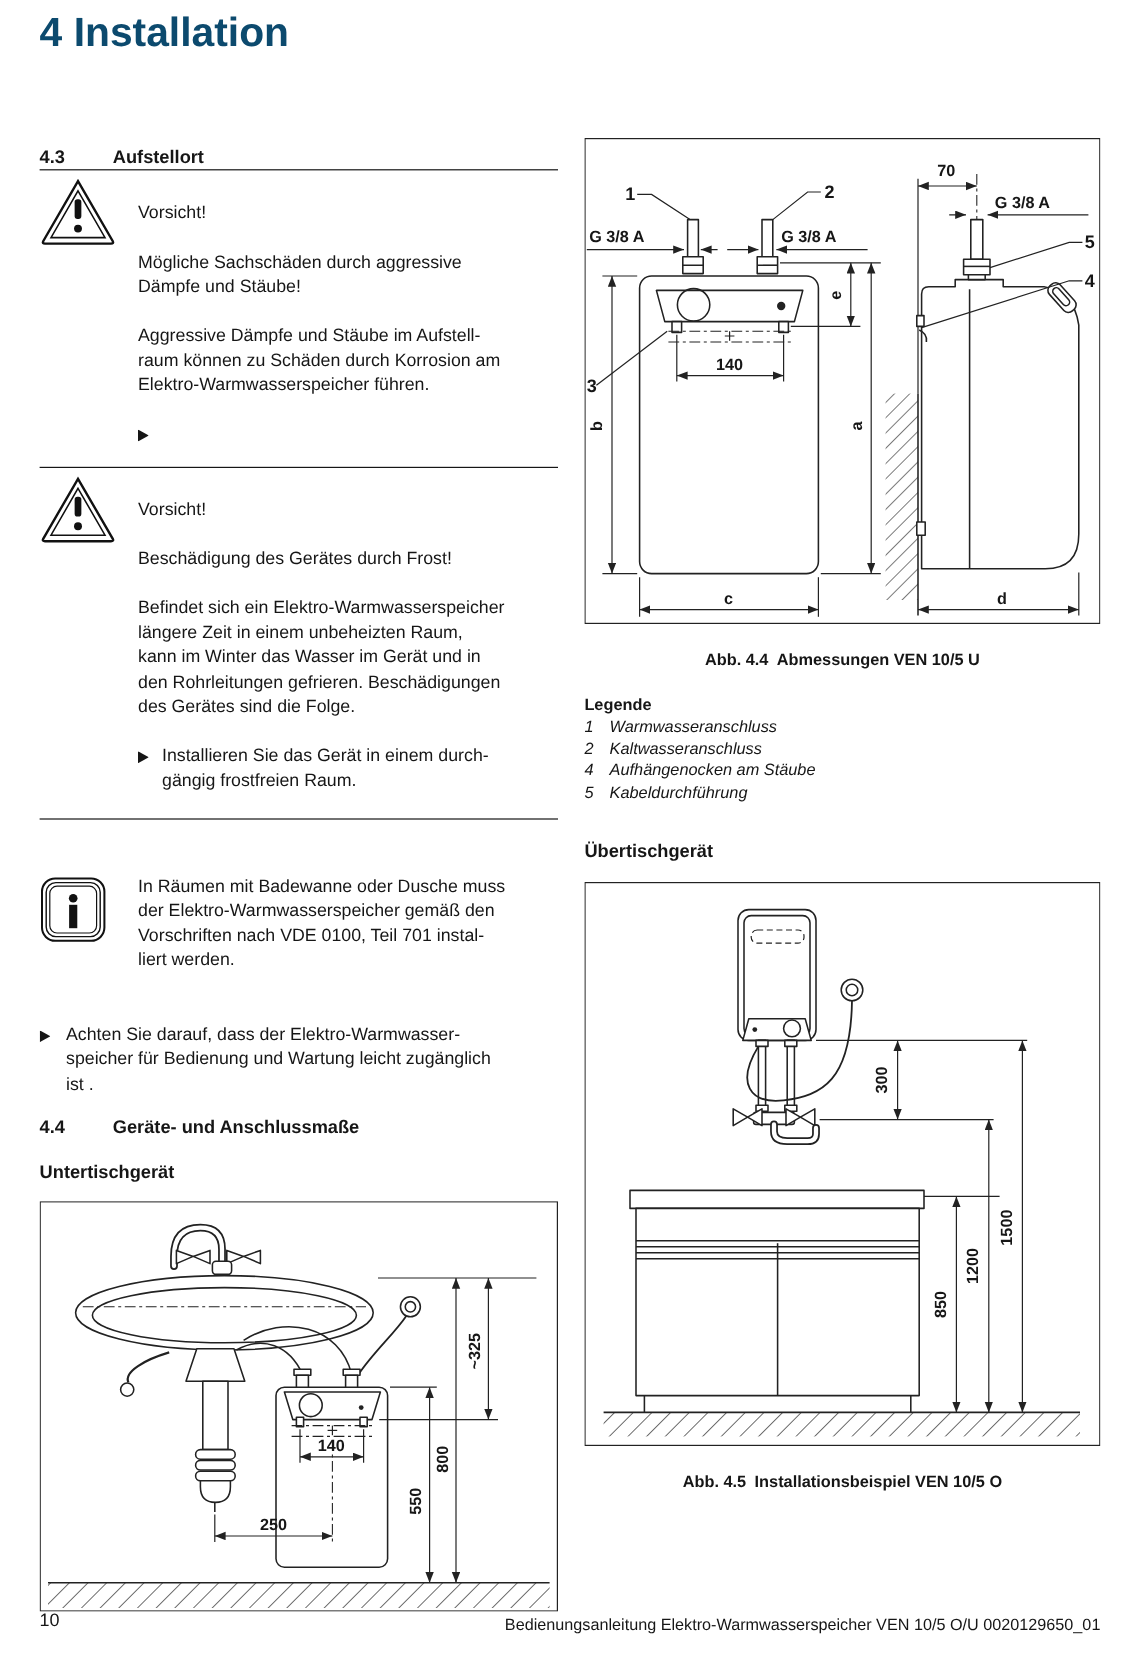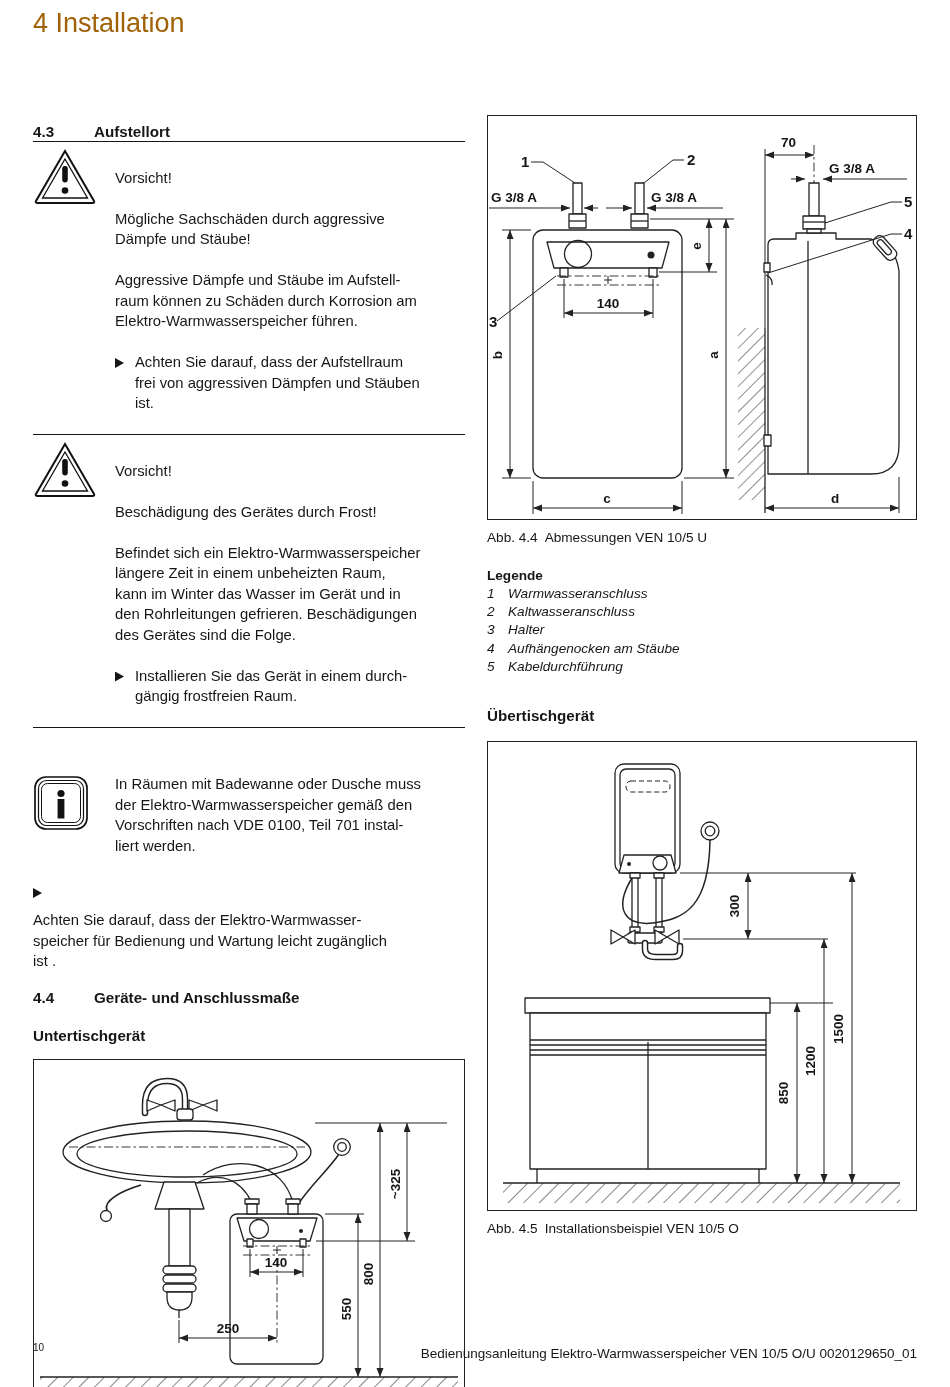--- a/index.html
+++ b/index.html
@@ -1,48 +1,48 @@
 <!DOCTYPE html>
 <html><head>
 <meta charset="utf-8">
 <style>
   html,body{margin:0;padding:0;background:#e8e8e8;}
   .page{position:relative;width:950px;height:1387px;background:#fff;
         font-family:"Liberation Sans",sans-serif;color:#161616;overflow:hidden;}
-  .chapter{position:absolute;left:33px;top:8px;font-size:27px;color:#a16207;}
+  .chapter{position:absolute;left:33px;top:8px;font-size:34px;color:#0c4a6e;font-weight:bold;}
   .col-left{position:absolute;left:33px;top:0;width:432px;}
   .col-right{position:absolute;left:487px;top:115px;width:430px;}
   h2.sec{font-size:15.2px;font-weight:bold;margin:0;line-height:19px;}
   h2.s43{margin-top:122px;}
   h2.s44{margin-top:16px;}
   .secnum{display:inline-block;width:61px;}
   hr.rule{border:none;border-top:1.3px solid #161616;margin:0;}
   .r1{margin-top:16px}.r2{margin-top:9px}.r3{margin-top:9px}
   .box{display:flex;}
   .wbox{margin-top:5px;}
   .ibox{margin-top:46px;}
   .box .iconcol{flex:0 0 82px;padding-top:1px;}
   .btxt{font-size:14.8px;line-height:20.5px;white-space:pre-line;width:352px;}
   .bold{font-weight:normal;}
   .bullet{display:flex;}
   .bmark{flex:0 0 20px;padding-top:6px;}
   .tri{display:block;width:9px;height:10px;background:#161616;
        clip-path:polygon(0 0,100% 50%,0 100%);}
-  .topbullet{margin-top:26px;font-size:14.8px;line-height:20.5px;flex-direction:column;}
+  .topbullet{margin-top:42px;font-size:14.8px;line-height:20.5px;}
   .topbullet .bmark{flex:0 0 22px;}
   p.intro{margin:21px 0 0 0;font-size:14.8px;line-height:20.5px;}
   h3.subhead{font-size:15.2px;margin:19px 0 0 0;line-height:19px;}
   .fig{margin-top:14px;}
-  .caption{margin-top:9px;font-size:13.6px;font-weight:normal;line-height:18px;}
+  .caption{margin-top:21px;font-size:13.6px;font-weight:bold;line-height:18px;text-align:center;}
   .caption .ctext{margin-left:7px;}
   .legend{margin-top:20px;}
   .legtitle{font-size:13.6px;font-weight:bold;line-height:18px;}
   .legrow{font-size:13.6px;line-height:18.2px;font-style:italic;}
   .legnum{display:inline-block;width:21px;}
-  .footer-num{position:absolute;left:33px;top:1342px;font-size:10px;text-align:right;}
+  .footer-num{position:absolute;left:33px;top:1342px;font-size:15px;text-align:right;}
   .footer-text{position:absolute;right:33px;top:1346px;font-size:13.5px;}
   
   svg.fig44,svg.fig43,svg.fig45{display:block;}
   .ol{stroke:#222;stroke-width:1.3;fill:none;stroke-linejoin:round;}
   .ow{stroke:#222;stroke-width:1.3;fill:#fff;stroke-linejoin:round;}
   .dl{stroke:#222;stroke-width:1;fill:none;}
   .cl{stroke:#222;stroke-width:.9;fill:none;stroke-dasharray:9 3 2.5 3;}
   .vd{stroke:#222;stroke-width:1;fill:none;stroke-dasharray:5 3;}
   .t7{stroke:#222;stroke-width:6.5;fill:none;stroke-linecap:round;}
   .t4{stroke:#fff;stroke-width:3.6;fill:none;stroke-linecap:round;}
@@ -75,23 +75,20 @@
       </div>
       <div class="btxt">
         <div class="bold">Vorsicht!</div>
         <div class="bold">Mögliche Sachschäden durch aggressive
 Dämpfe und Stäube!</div>
         <div>Aggressive Dämpfe und Stäube im Aufstell-
 raum können zu Schäden durch Korrosion am
 Elektro-Warmwasserspeicher führen.</div>
         <div class="bullet">
           <span class="bmark"><span class="tri"></span></span>
-          <div>Achten Sie darauf, dass der Aufstellraum
-frei von aggressiven Dämpfen und Stäuben
-ist.</div>
         </div>
       </div>
     </div>
 
     <hr class="rule r2">
 
     <div class="box wbox">
       <div class="iconcol">
         <svg width="64" height="58" viewBox="0 0 64 58">
           <path d="M32,3 L61,53 Q62,55 59.5,55 L4.5,55 Q2,55 3,53 Z" fill="#fff" stroke="#111" stroke-width="2"></path>
@@ -335,21 +332,20 @@
         <line class="dl" x1="278" y1="393" x2="412" y2="393" marker-start="url(#m44s)" marker-end="url(#m44e)"></line>
         <text x="348" y="388" text-anchor="middle">d</text>
       </svg>
     </div>
     <div class="caption"><span>Abb. 4.4</span><span class="ctext">Abmessungen VEN 10/5 U</span></div>
 
     <div class="legend">
       <div class="legtitle">Legende</div>
       <div class="legrow"><span class="legnum">1</span><span>Warmwasseranschluss</span></div>
       <div class="legrow"><span class="legnum">2</span><span>Kaltwasseranschluss</span></div>
-      <div class="legrow"><span class="legnum">3</span><span>Halter</span></div>
       <div class="legrow"><span class="legnum">4</span><span>Aufhängenocken am Stäube</span></div>
       <div class="legrow"><span class="legnum">5</span><span>Kabeldurchführung</span></div>
     </div>
 
     <h3 class="subhead" style="margin-top:30px">Übertischgerät</h3>
 
     <div class="fig" style="margin-top:16px">
       <svg class="fig45" width="430" height="470" viewBox="0 0 430 470">
         <defs>
           <marker id="m45e" markerWidth="10" markerHeight="8" refX="9" refY="3.5" orient="auto" markerUnits="userSpaceOnUse">

